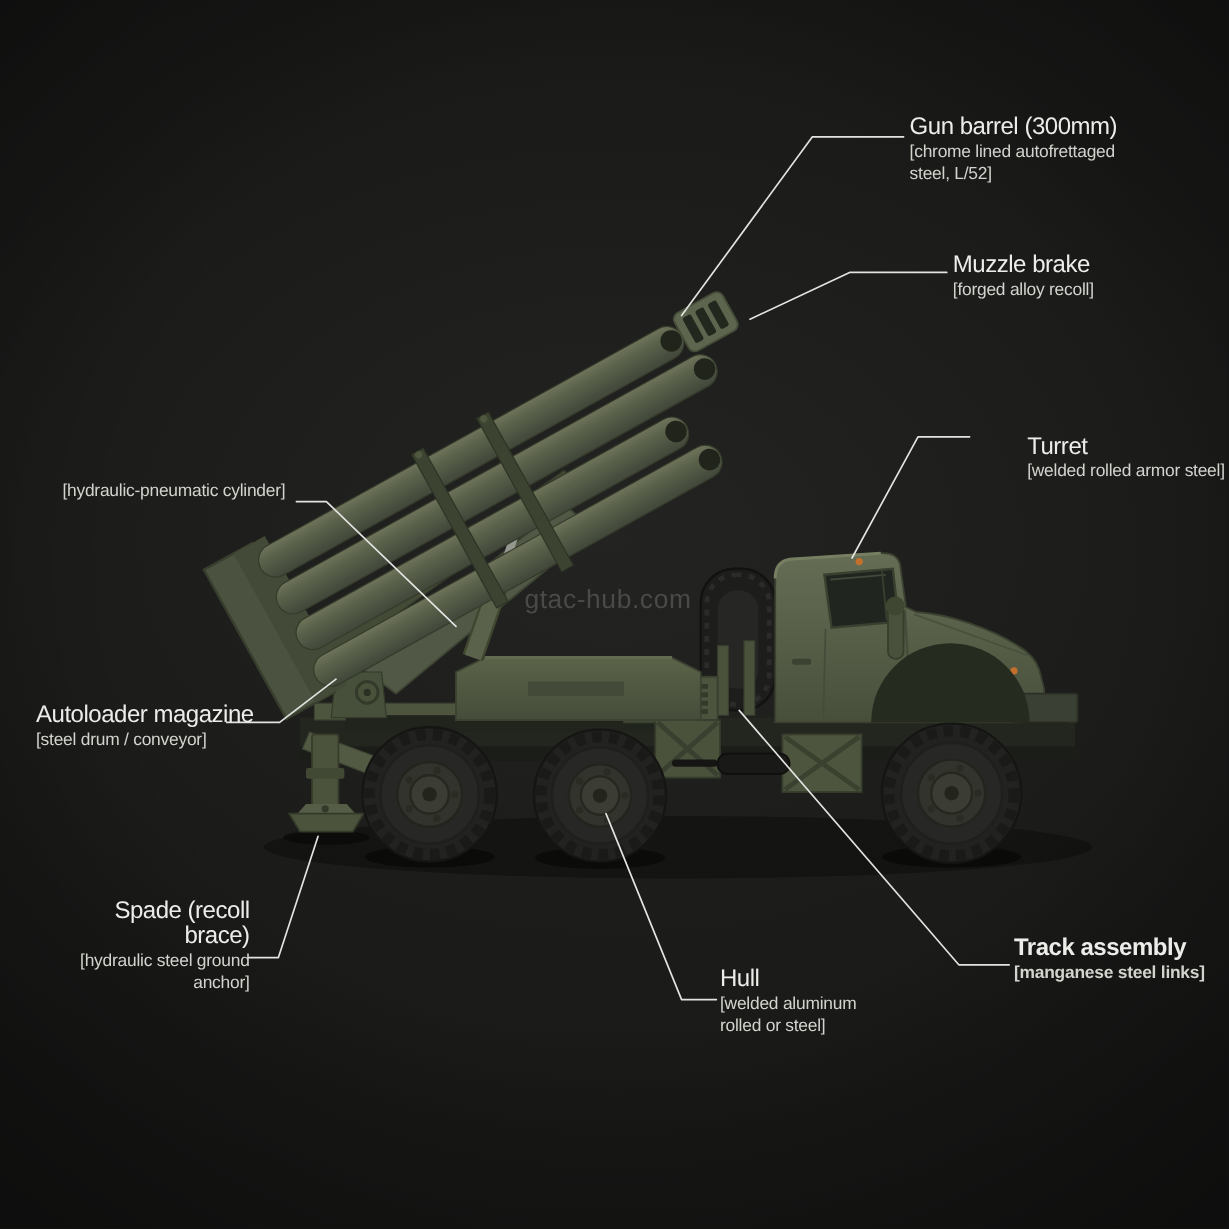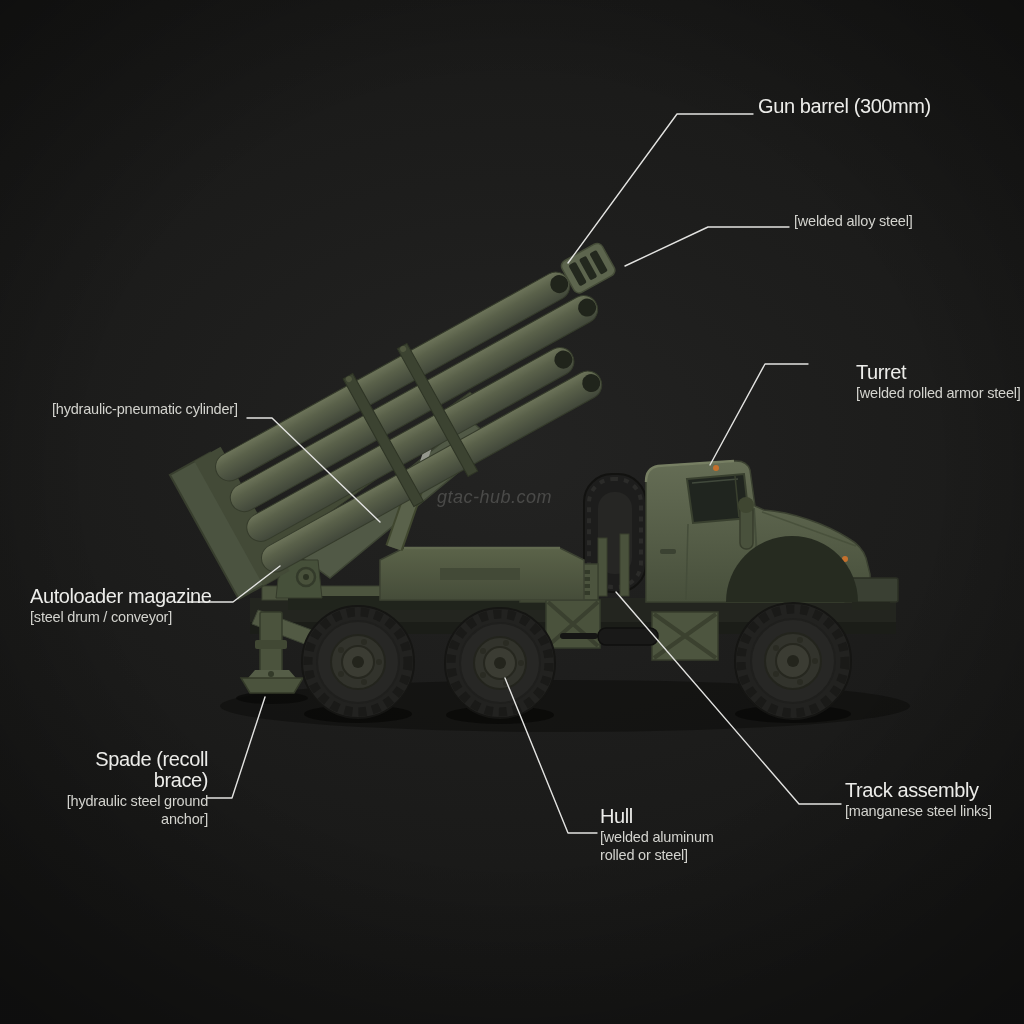--- a/index.html
+++ b/index.html
@@ -9,33 +9,33 @@
     font-family:"Liberation Sans","DejaVu Sans",sans-serif;
   }
   .stage::after{
     content:"";position:absolute;inset:0;pointer-events:none;
     background:radial-gradient(ellipse 760px 700px at 50% 46%, rgba(0,0,0,0) 55%, rgba(0,0,0,0.38) 100%);
   }
   svg.scene,svg.leaders{position:absolute;left:0;top:0;}
   svg.leaders{z-index:4;}
   .watermark{
     position:absolute;left:437px;top:487px;z-index:3;
-    font-size:18px;letter-spacing:.5px;color:#6b6b69;opacity:.55;font-style:italic;
+    font-size:22px;letter-spacing:.5px;color:#6b6b69;opacity:.55;
   }
   .ann{position:absolute;z-index:5;color:#ebebе8;}
   .ann-title{display:block;font-size:20px;line-height:21px;letter-spacing:-.4px;color:#ecece9;}
   .ann-sub{display:block;font-size:14.5px;line-height:18px;letter-spacing:-.2px;color:#d3d3ce;margin-top:1px;}
   .pos-gun-barrel{left:758px;top:96px;width:198px;}
   .pos-muzzle-brake{left:794px;top:211px;width:200px;}
   .pos-turret{left:815px;top:362px;width:210px;margin-left:41px;}
   .pos-recoil-system{left:52px;top:399px;width:220px;}
   .pos-autoloader-magazine{left:30px;top:586px;width:210px;}
   .pos-spade{left:48px;top:749px;width:160px;text-align:right;}
   .pos-hull{left:600px;top:806px;width:140px;}
-  .pos-track-assembly{left:845px;top:780px;width:180px;}
+  .pos-track-assembly{left:845px;top:780px;width:180px;font-weight:bold;}
 </style>
 </head>
 <body>
 
 <div class="stage">
 
   <svg class="scene" width="1024" height="1024" viewBox="0 0 1024 1024">
     <defs>
       <linearGradient id="tubeG" x1="0" y1="0" x2="0" y2="1">
         <stop offset="0" stop-color="#6d745a"></stop>
@@ -239,23 +239,25 @@
     <polyline points="808,364 765,364 710,465"></polyline>
     <polyline points="247,418 272,418 380,522"></polyline>
     <polyline points="189,602 233,602 280,566"></polyline>
     <polyline points="207,798 232,798 265,697"></polyline>
     <polyline points="597,833 568,833 505,678"></polyline>
     <polyline points="841,804 799,804 616,592"></polyline>
   </svg>
 
   <div class="ann pos-gun-barrel">
     <span class="ann-title">Gun barrel (300mm)</span>
+    <span class="ann-sub">[chrome lined autofrettaged steel, L/52]</span>
   </div>
   <div class="ann pos-muzzle-brake">
-    <span class="ann-sub">[welded alloy steel]</span>
+    <span class="ann-title">Muzzle brake</span>
+    <span class="ann-sub">[forged alloy recoll]</span>
   </div>
   <div class="ann pos-turret">
     <span class="ann-title">Turret</span>
     <span class="ann-sub">[welded rolled armor steel]</span>
   </div>
   <div class="ann pos-recoil-system">
     <span class="ann-sub">[hydraulic-pneumatic cylinder]</span>
   </div>
   <div class="ann pos-autoloader-magazine">
     <span class="ann-title">Autoloader magazine</span>

